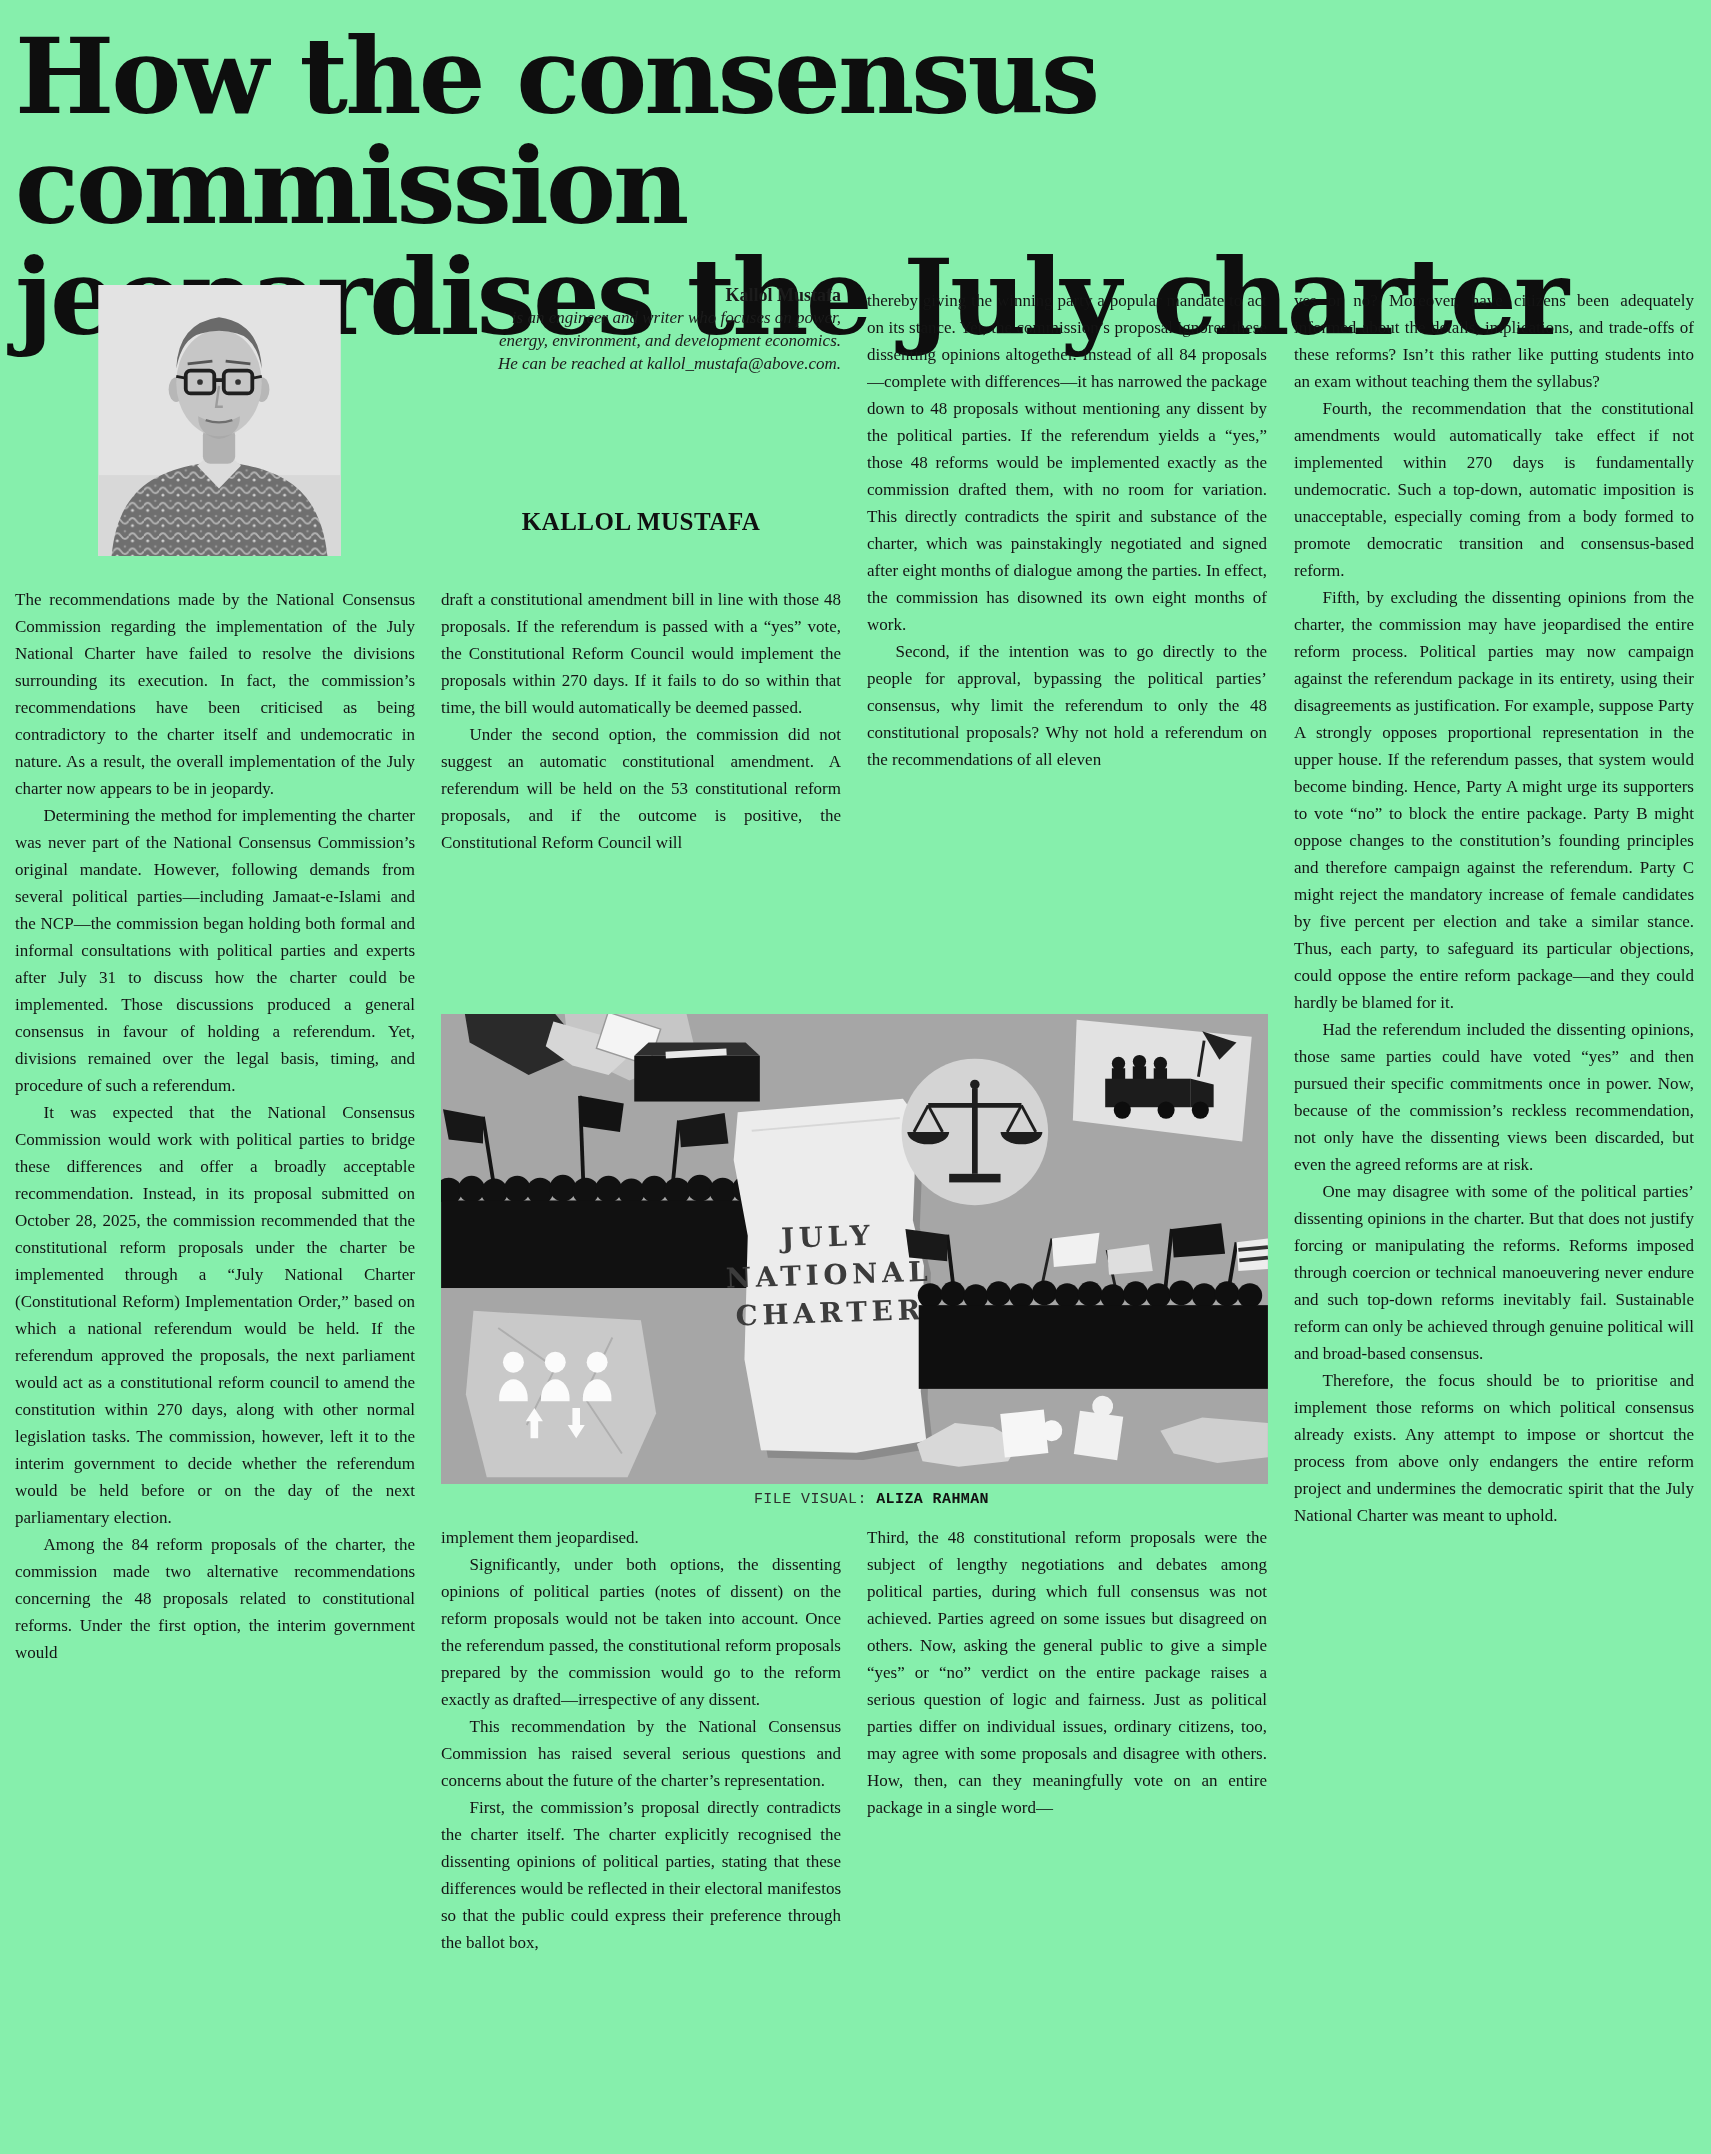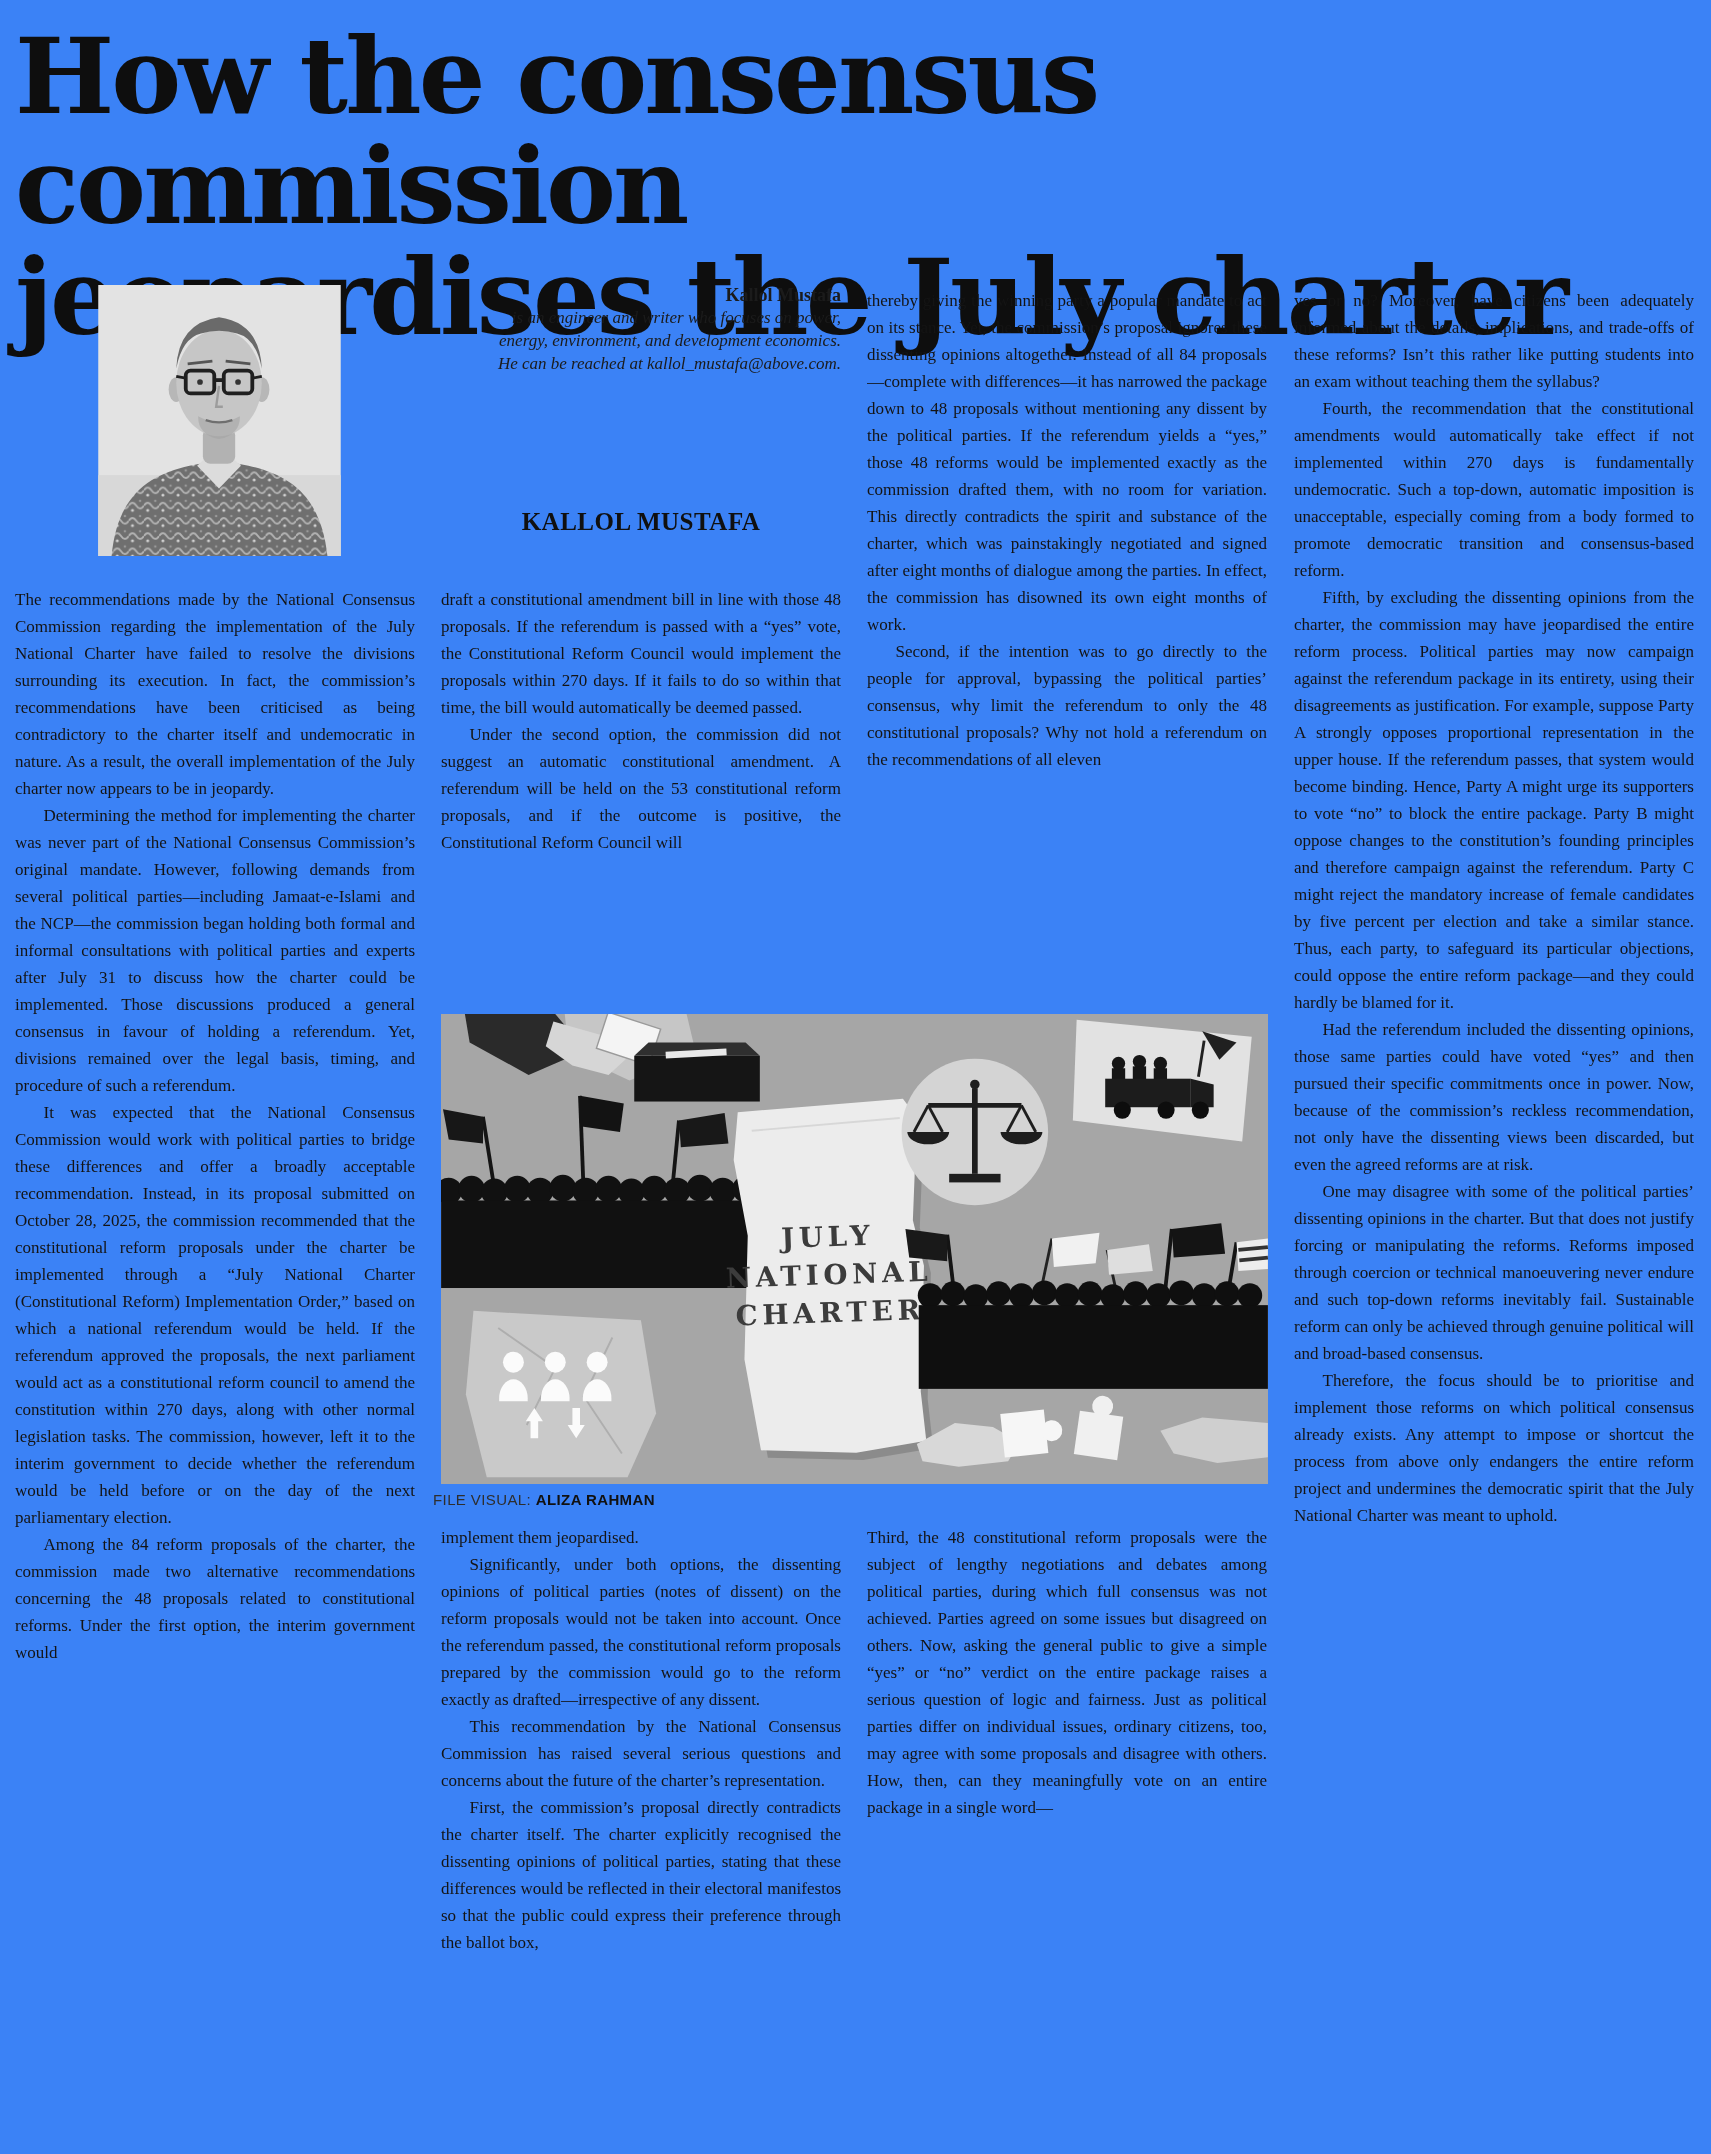--- a/index.html
+++ b/index.html
@@ -1,17 +1,17 @@
 <!DOCTYPE html>
 <html style="font-size:15px"><head>
 <meta charset="utf-8">
 <style>
   html,body{margin:0;padding:0;background:#ffffff;}
   .page{
-    position:relative;width:1711px;height:2154px;background:#3b82f6;
+    position:relative;width:1711px;height:2154px;background:#86efac;
     font-family:"Liberation Serif", serif;color:#161616;overflow:hidden;
   }
   .headline{
     position:absolute;left:15px;top:21px;width:1681px;
     font-family:"DejaVu Serif", serif;font-weight:700;
     font-size:105px;line-height:1.05;letter-spacing:-2.9px;color:#0e0e0e;
   }
   .author-photo{position:absolute;left:98px;top:285px;width:243px;height:271px;}
   .author-bio{
     position:absolute;left:441px;top:283px;width:400px;text-align:right;
@@ -35,22 +35,22 @@
   .col2-bottom{left:441px;top:1524px;height:630px;}
   .col3-top{left:867px;top:287px;height:727px;}
   .col3-bottom{left:867px;top:1524px;height:630px;}
   .col4{left:1294px;top:287px;height:1862px;}
   .figure{
     position:absolute;left:441px;top:1014px;width:827px;height:470px;
     background:#a6a6a6;overflow:hidden;
   }
   .figure svg{display:block;}
   .figcaption{
-    position:absolute;left:433px;top:1491px;width:827px;text-align:left;
-    font-family:Liberation Sans, sans-serif;font-size:15px;letter-spacing:0.4px;color:#2e2e2e;
+    position:absolute;left:458px;top:1491px;width:827px;text-align:center;
+    font-family:Liberation Mono, monospace;font-size:15px;letter-spacing:0.4px;color:#2e2e2e;
   }
   .figcaption .credit{font-weight:700;color:#111;}
 </style>
 </head>
 <body>
 
 <div class="page">
 
   <div class="headline">
     <div>How the consensus commission</div>

